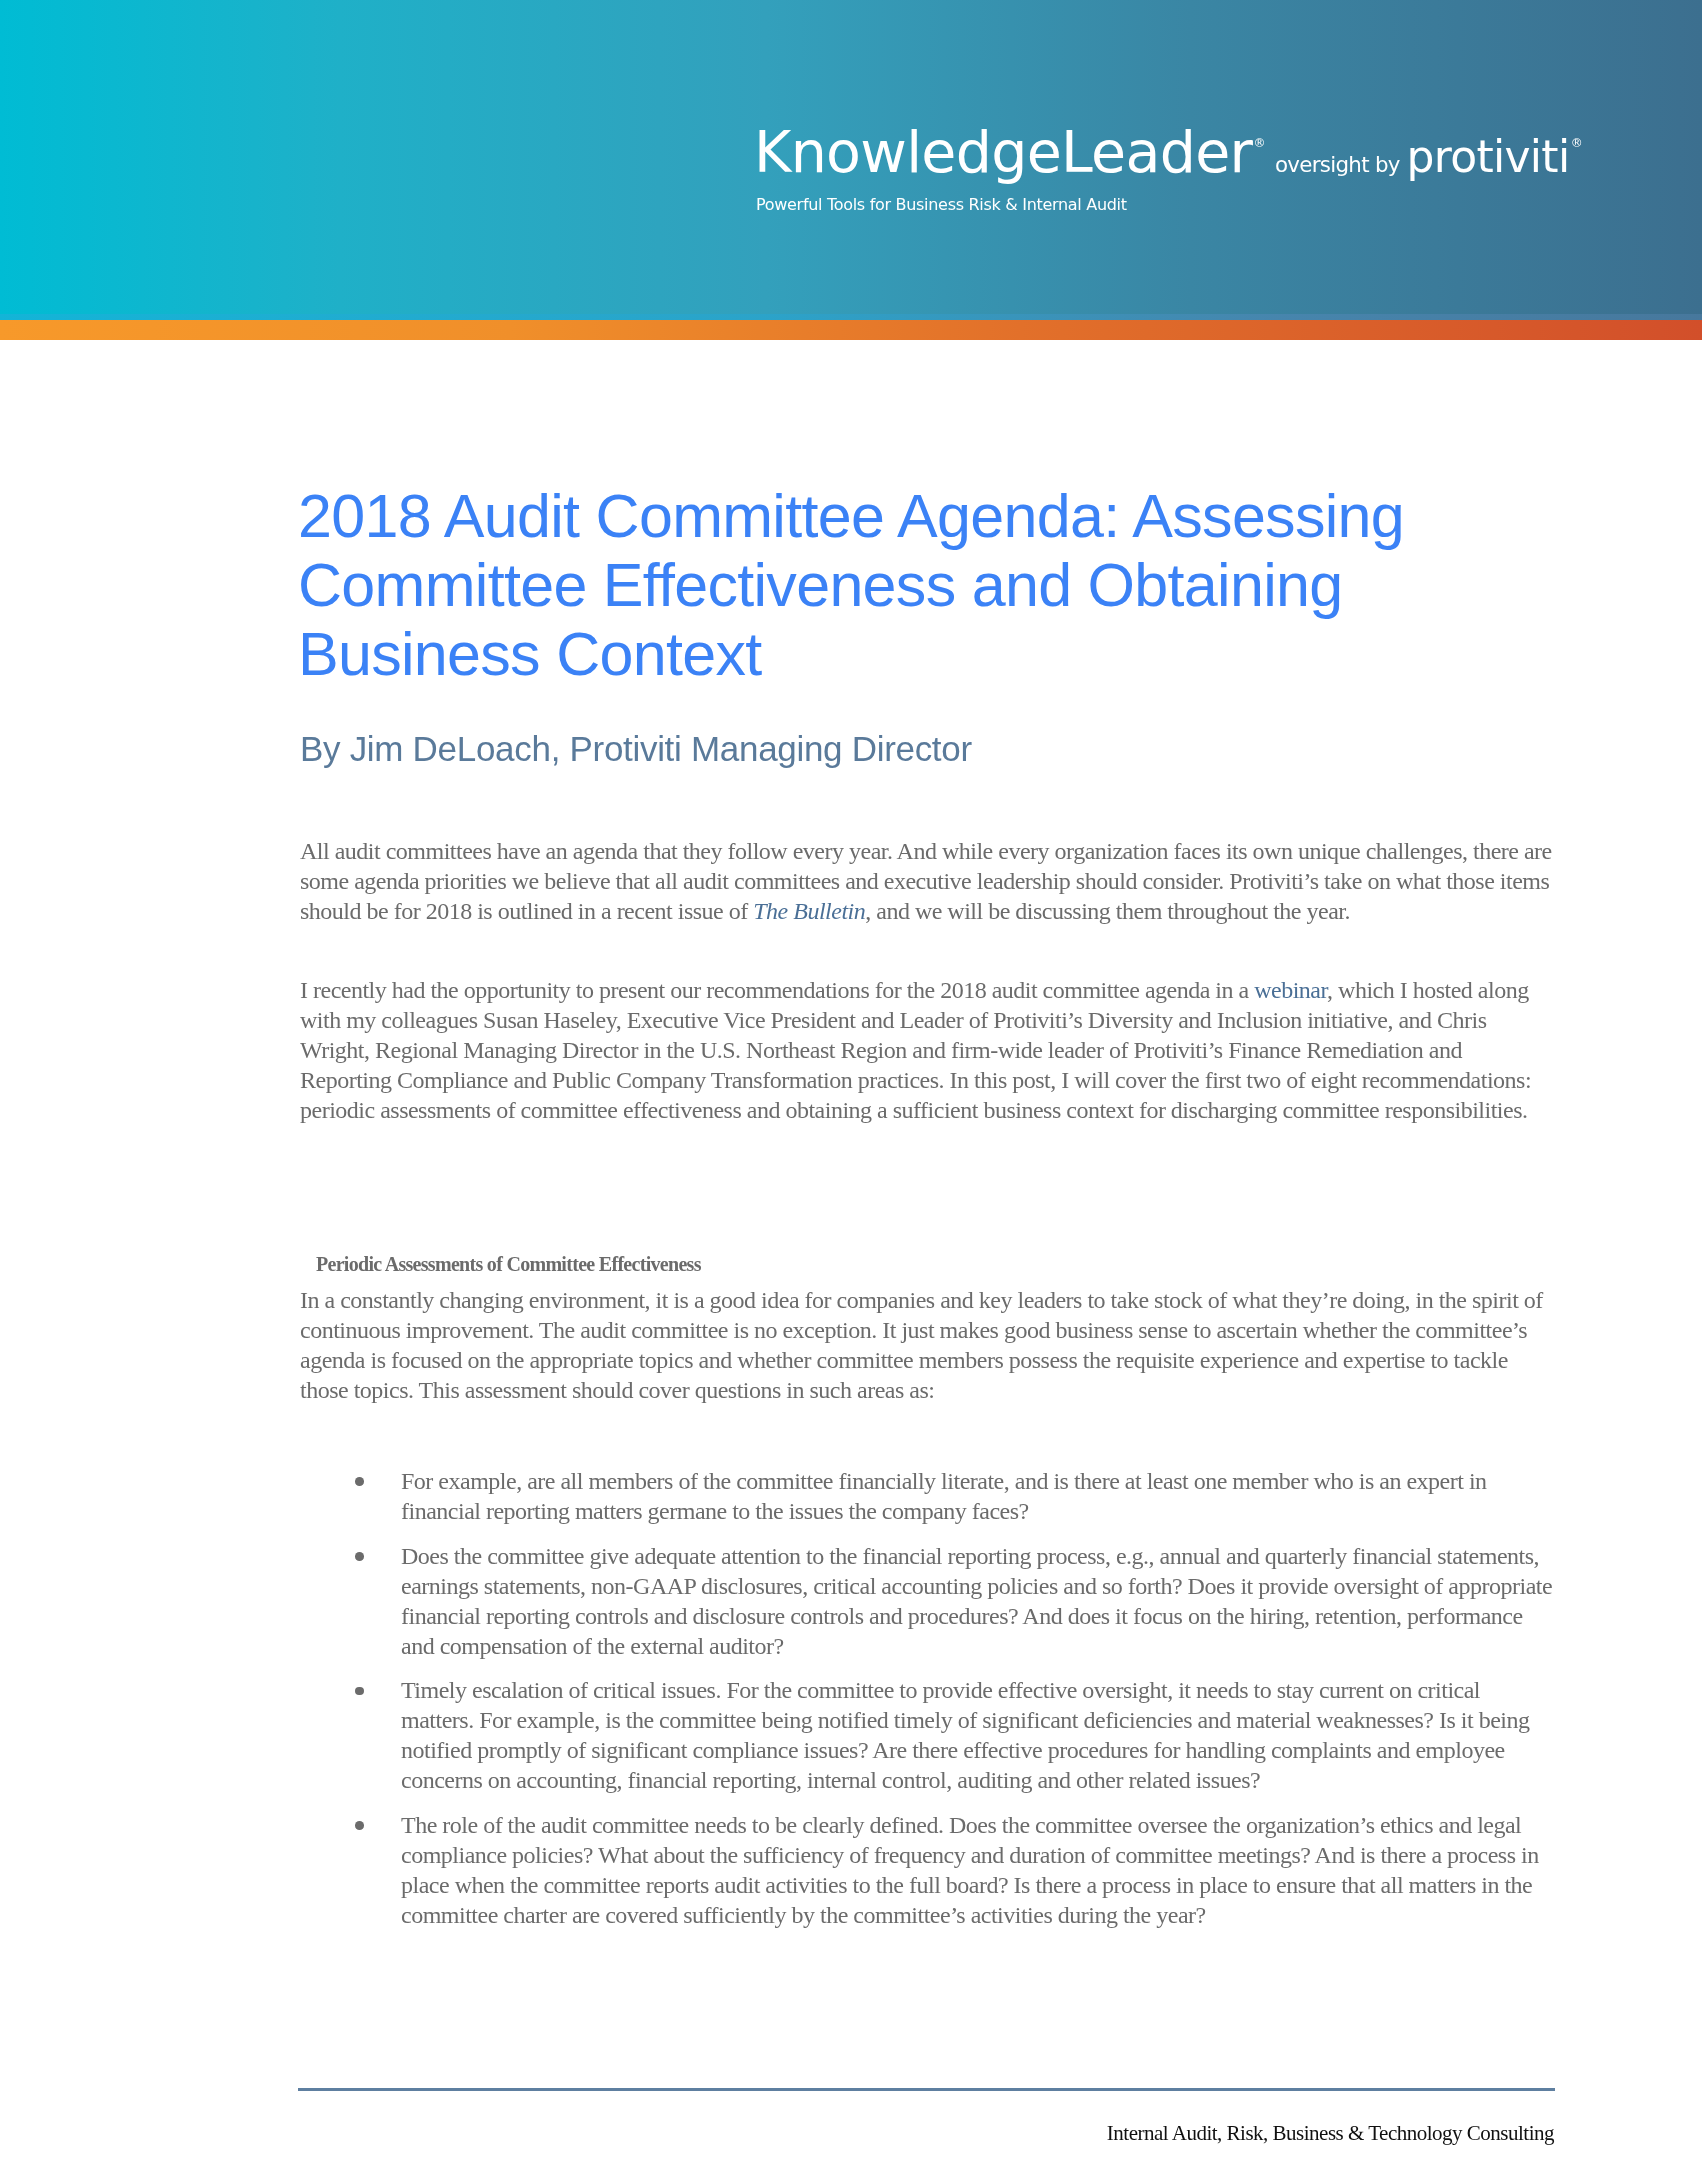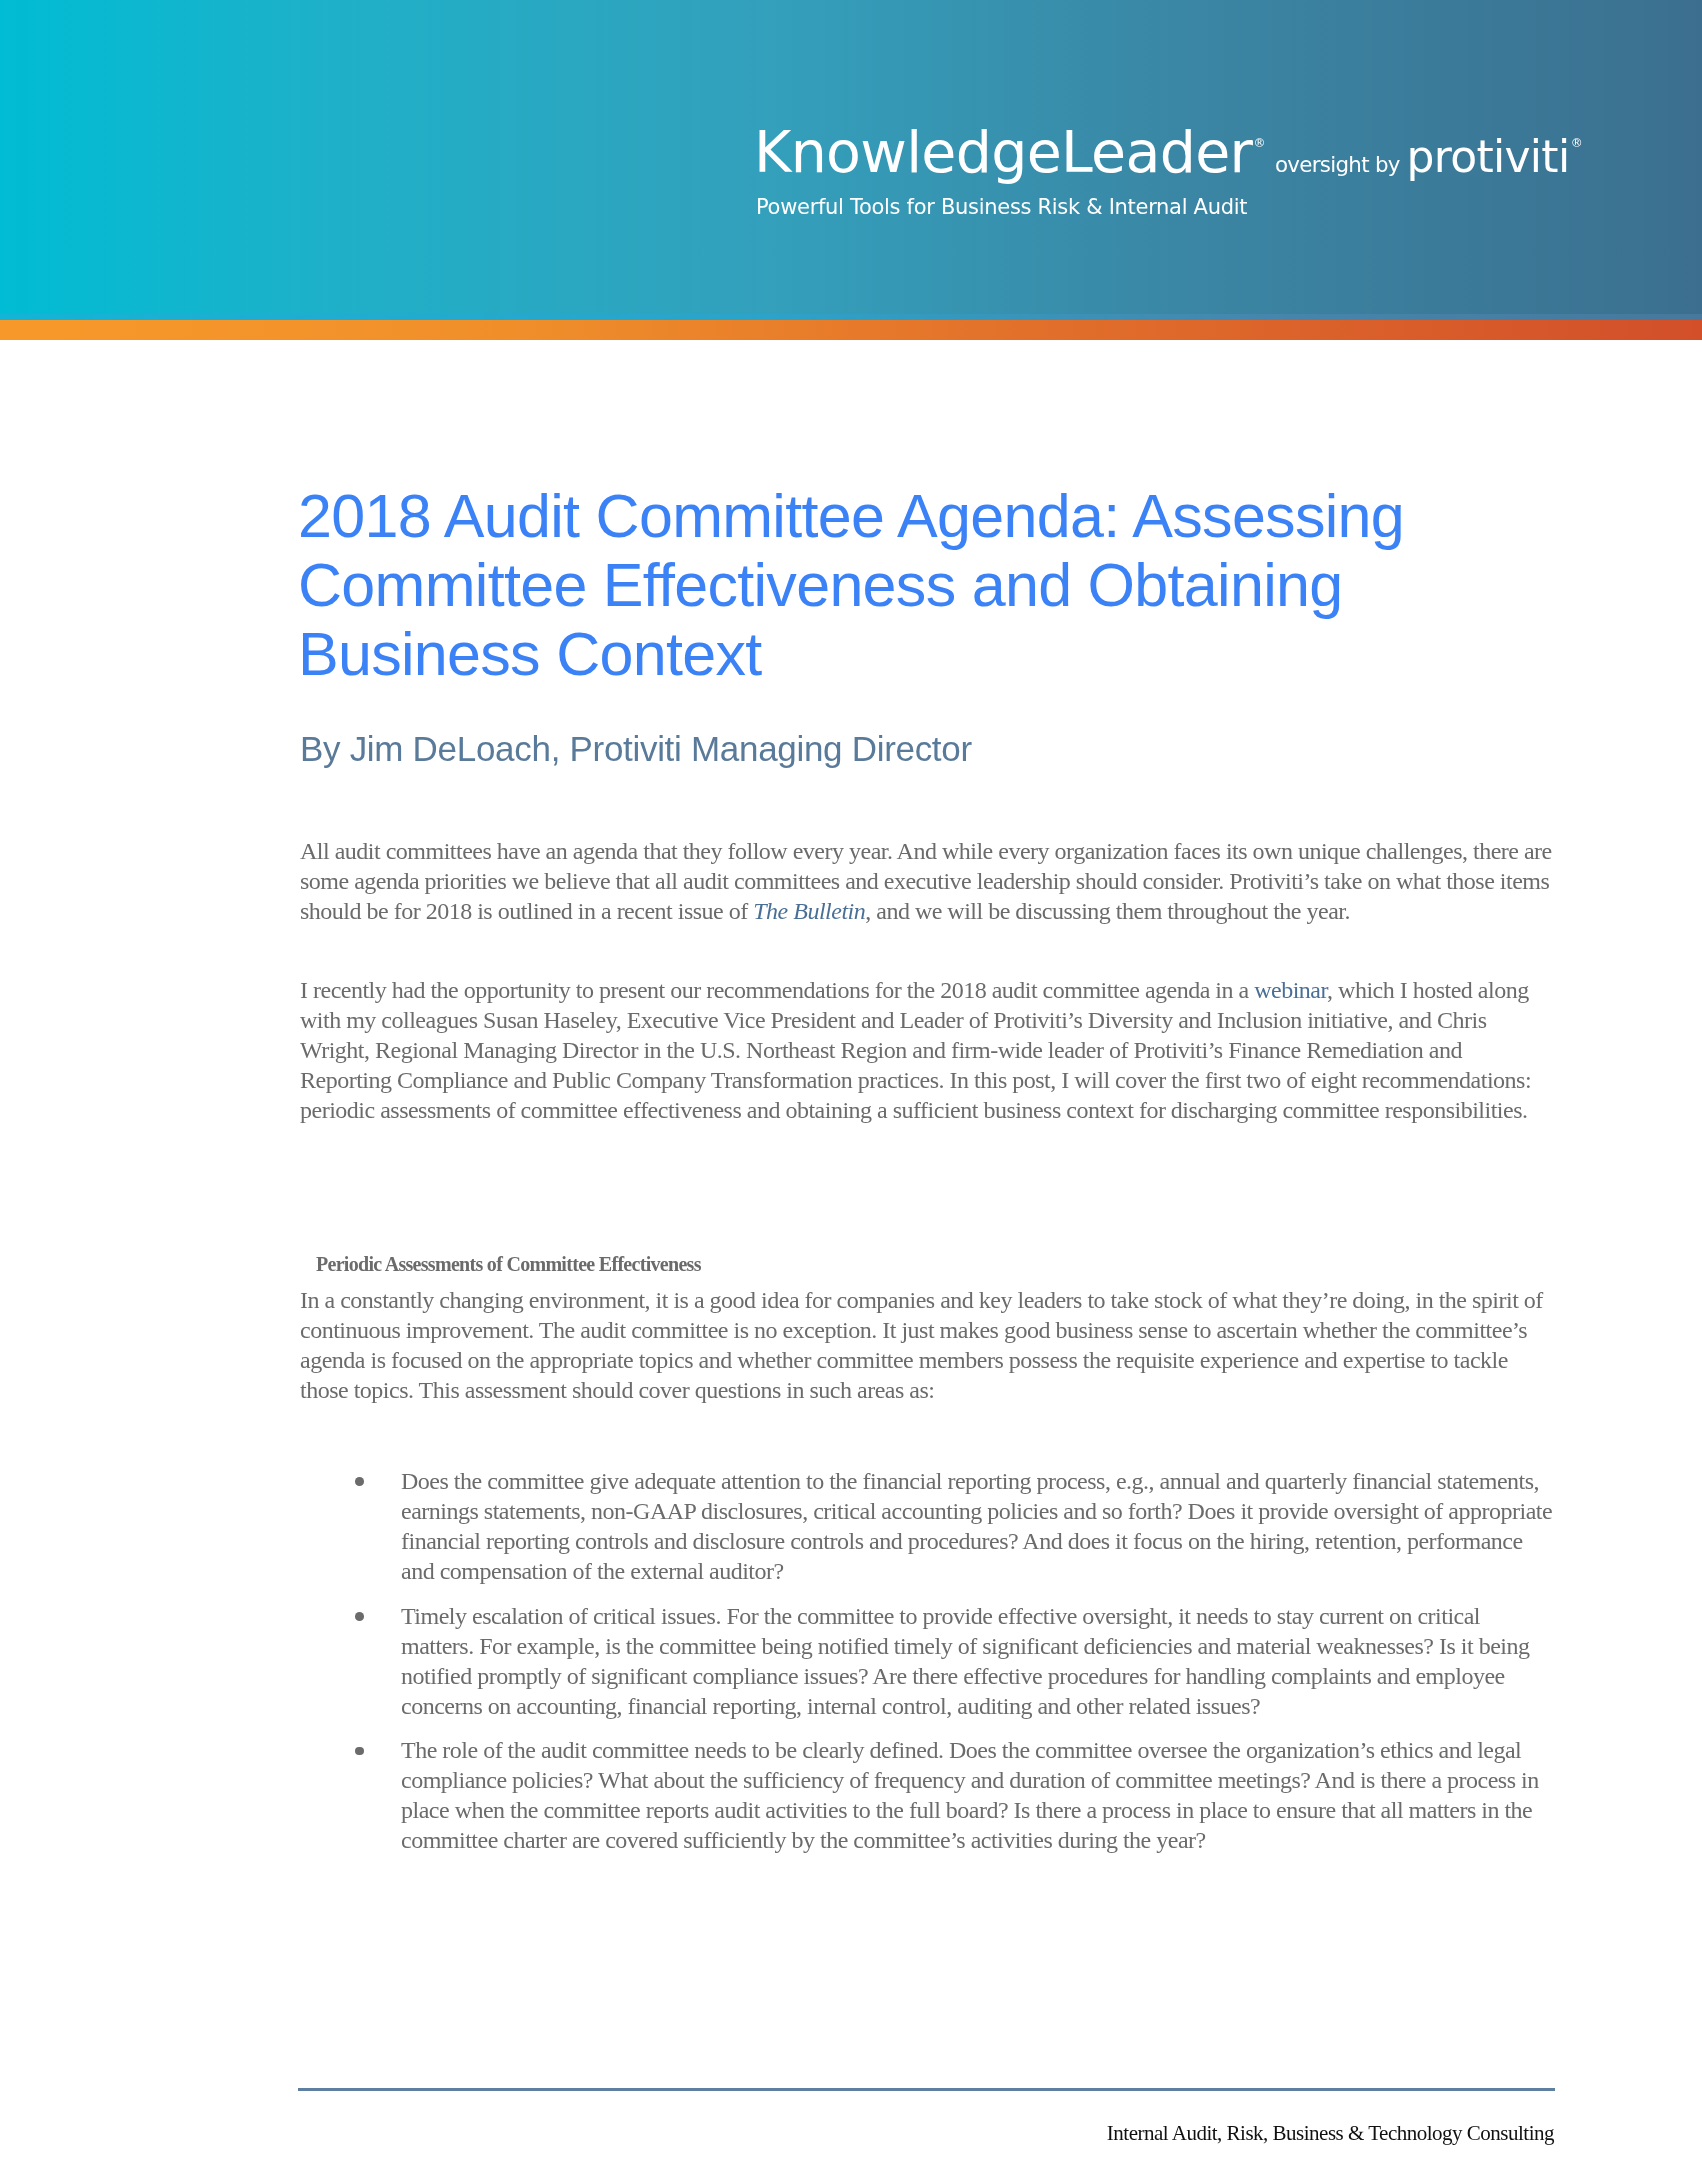--- a/index.html
+++ b/index.html
@@ -23,21 +23,21 @@
   .logo {
     position:absolute; left:754px; top:119px; color:#ffffff; white-space:nowrap;
     font-family:"DejaVu Sans", sans-serif;
   }
   .logo-main { font-size:57px; letter-spacing:-0.7px; font-weight:normal; }
   .reg { font-size:12px; vertical-align:top; position:relative; top:17.4px; margin-left:1.3px; }
   .provided { font-size:21.4px; margin-left:9.3px; letter-spacing:-0.7px; }
   .protiviti { font-size:44px; margin-left:6.7px; letter-spacing:-0.7px;text-align:center; }
   .tagline {
     position:absolute; left:756px; top:195px; color:#ffffff;
-    font-family:"DejaVu Sans", sans-serif; font-size:21px; letter-spacing:-0.3px;
+    font-family:"DejaVu Sans", sans-serif; font-size:16px; letter-spacing:-0.3px;
     white-space:nowrap;
   }
   .title {
     position:absolute; left:298px; top:482px; width:1268px;
     color:#3b82f6; font-family:"Liberation Sans", sans-serif;
     font-size:61px; line-height:69px; margin:0; font-weight:normal; letter-spacing:-0.7px;
   }
   .byline {
     position:absolute; left:300px; top:729px;
     color:#5a7a9a; font-family:"Liberation Sans", sans-serif; font-size:35px; margin:0;
@@ -94,20 +94,21 @@
 
 <p class="body-text para p1"><span>All audit committees have an agenda that they follow every year. And while every organization faces its own unique challenges, there are some agenda priorities we believe that all audit committees and executive leadership should consider. Protiviti’s take on what those items should be for 2018 is outlined in a recent issue of </span><a class="link link-italic">The Bulletin</a><span>, and we will be discussing them throughout the year.</span></p>
 
 <p class="body-text para p2"><span>I recently had the opportunity to present our recommendations for the 2018 audit committee agenda in a </span><a class="link">webinar</a><span>, which I hosted along with my colleagues Susan Haseley, Executive Vice President and Leader of  Protiviti’s Diversity and Inclusion initiative, and Chris Wright, Regional Managing Director in the U.S. Northeast Region and firm-wide leader of Protiviti’s Finance Remediation and Reporting Compliance and Public Company Transformation practices. In this post, I will cover the first two of eight recommendations: periodic assessments of committee effectiveness and obtaining a sufficient business context for discharging committee responsibilities.</span></p>
 
 <h2 class="h2">Periodic Assessments of Committee Effectiveness</h2>
 
 <p class="body-text para p3">In a constantly changing environment, it is a good idea for companies and key leaders to take stock of what they’re doing, in the spirit of continuous improvement. The audit committee is no exception. It just makes good business sense to ascertain whether the committee’s agenda is focused on the appropriate topics and whether committee members possess the requisite experience and expertise to tackle those topics. This assessment should cover questions in such areas as:</p>
 
 <ul class="bullets body-text">
+  <li><span class="bullet-dot"></span><span>For example, are all members of the committee financially literate, and is there at least one member who is an expert in financial reporting matters germane to the issues the company faces?</span></li>
   <li><span class="bullet-dot"></span><span>Does the committee give adequate attention to the financial reporting process, e.g., annual and quarterly financial statements, earnings statements, non-GAAP disclosures, critical accounting policies and so forth? Does it provide oversight of appropriate financial reporting controls and disclosure controls and procedures? And does it focus on the hiring, retention, performance and compensation of the external auditor?</span></li>
   <li><span class="bullet-dot"></span><span>Timely escalation of critical issues. For the committee to provide effective oversight, it needs to stay current on critical matters. For example, is the committee being notified timely of significant deficiencies and material weaknesses? Is it being notified promptly of significant compliance issues? Are there effective procedures for handling complaints and employee concerns on accounting, financial reporting, internal control, auditing and other related issues?</span></li>
   <li><span class="bullet-dot"></span><span>The role of the audit committee needs to be clearly defined. Does the committee oversee the organization’s ethics and legal compliance policies? What about the sufficiency of frequency and duration of committee meetings? And is there a process in place when the committee reports audit activities to the full board? Is there a process in place to ensure that all matters in the committee charter are covered sufficiently by the committee’s activities during the year?</span></li>
 </ul>
 
 <div class="footer-rule"></div>
 <div class="footer-text">Internal Audit, Risk, Business &amp; Technology Consulting</div>
 
 
 </body></html>

